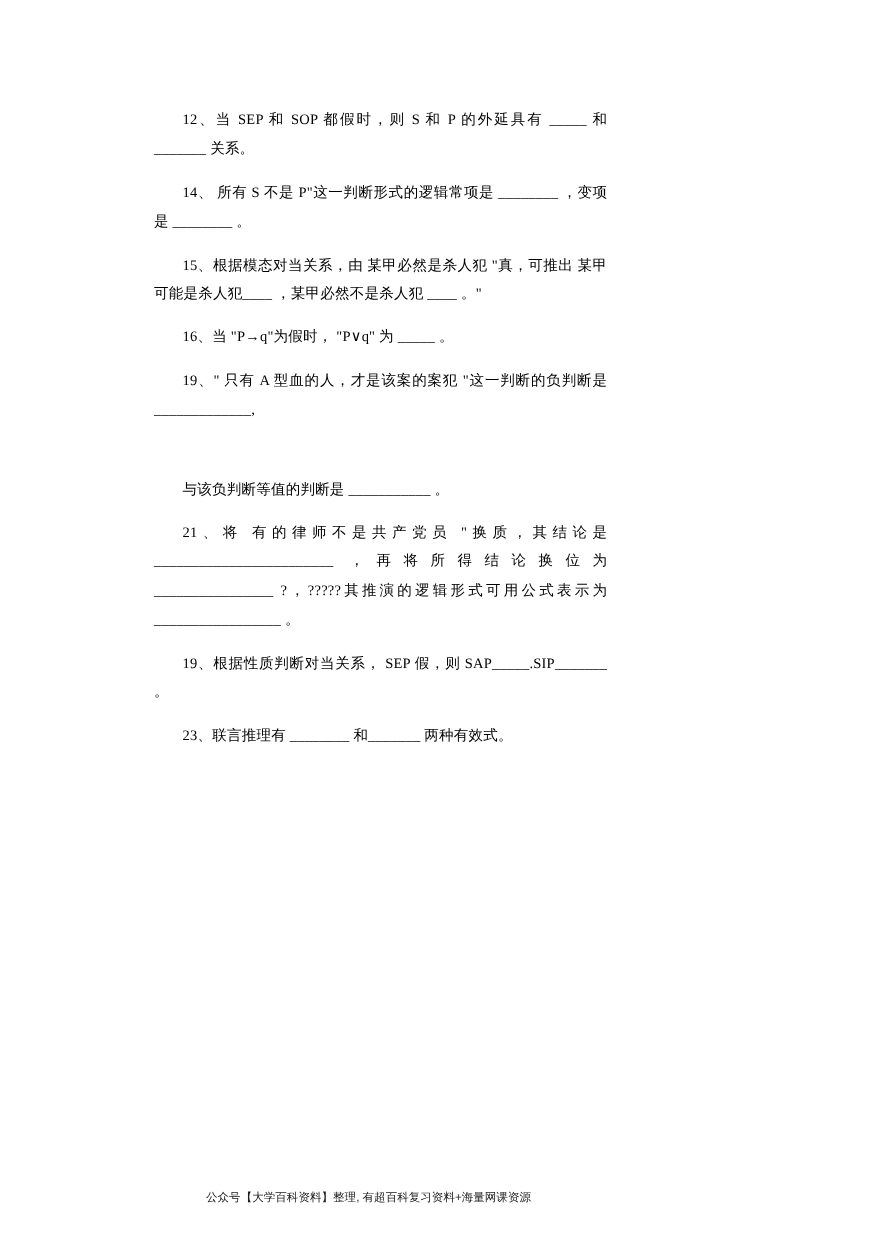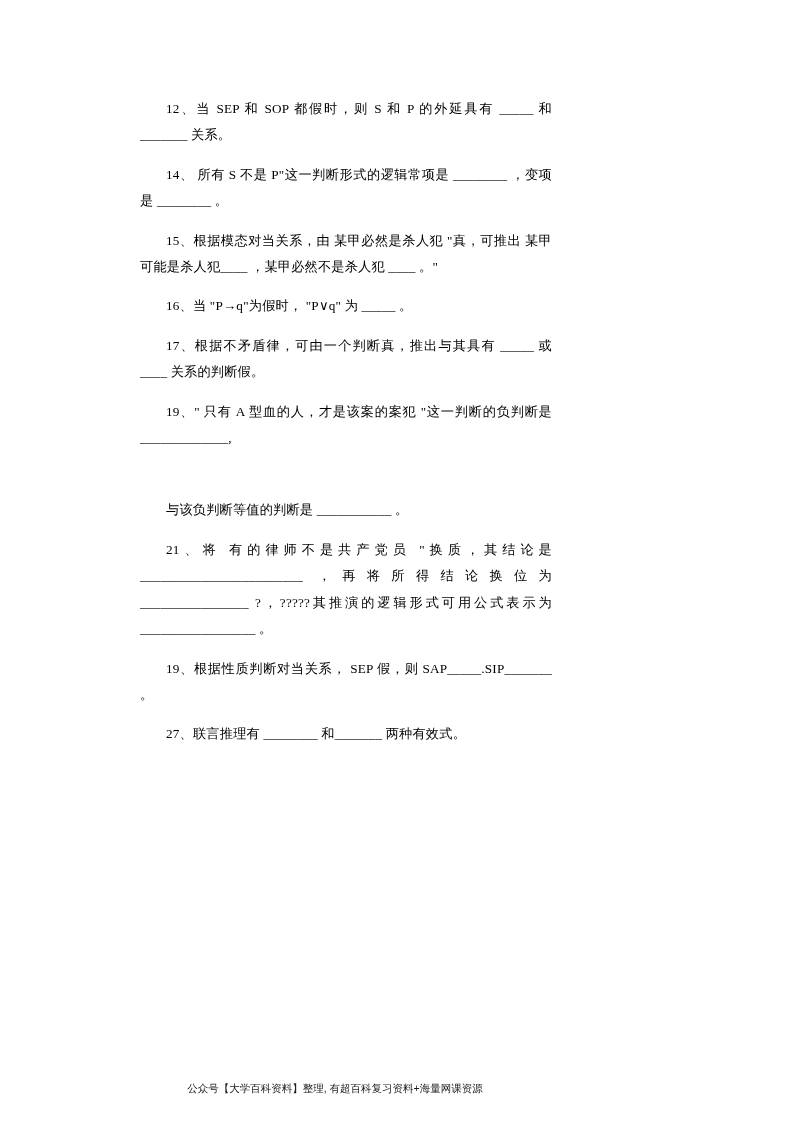--- a/index.html
+++ b/index.html
@@ -52,21 +52,20 @@
 </style>
 </head>
 <body>
 
 <div class="page">
   <div class="qlist">
     <p class="q">12、当 SEP 和 SOP 都假时，则 S 和 P 的外延具有 _____ 和_______ 关系。</p>
     <p class="q">14、 所有 S 不是 P"这一判断形式的逻辑常项是 ________ ，变项是 ________ 。</p>
     <p class="q">15、根据模态对当关系，由 某甲必然是杀人犯 "真，可推出 某甲可能是杀人犯____ ，某甲必然不是杀人犯 ____ 。"</p>
     <p class="q">16、当 "P→q"为假时， "P∨q" 为 _____ 。</p>
-    <p class="q">17、根据不矛盾律，可由一个判断真，推出与其具有 _____ 或____ 关系的判断假。</p>
     <p class="q">19、" 只有 A 型血的人，才是该案的案犯 "这一判断的负判断是 _____________,</p>
     <p class="q noindent">与该负判断等值的判断是 ___________ 。</p>
     <p class="q">21、将 有的律师不是共产党员 "换质，其结论是 ________________________ ，再将所得结论换位为 ________________ ?，?????其推演的逻辑形式可用公式表示为 _________________ 。</p>
     <p class="q">19、根据性质判断对当关系， SEP 假，则 SAP_____.SIP_______ 。</p>
-    <p class="q">27、联言推理有 ________ 和_______ 两种有效式。</p>
+    <p class="q">23、联言推理有 ________ 和_______ 两种有效式。</p>
   </div>
   <div class="footer">公众号【大学百科资料】整理, 有超百科复习资料+海量网课资源</div>
 </div>
 
 </body></html>

